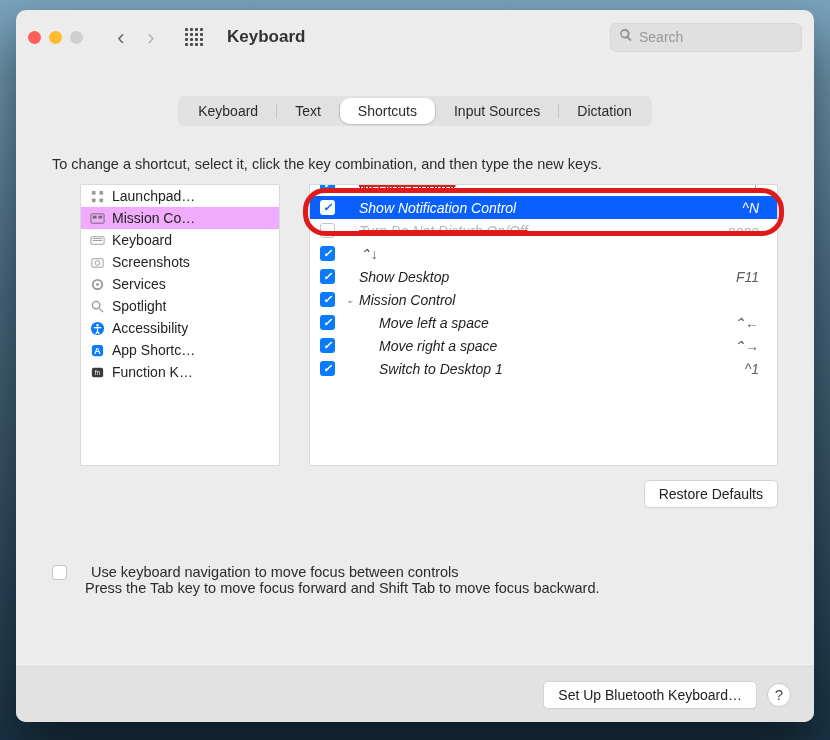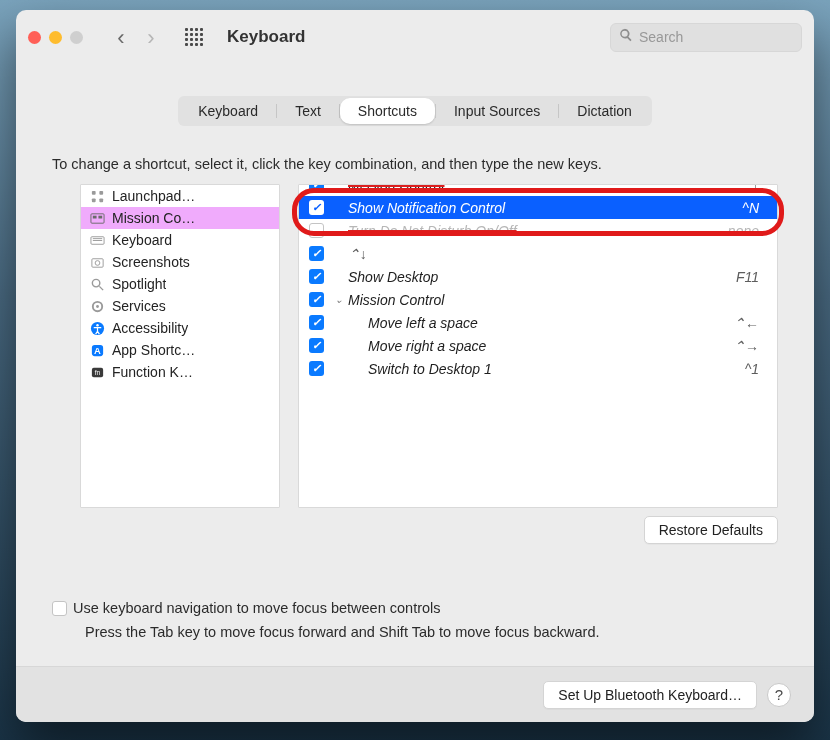--- a/index.html
+++ b/index.html
@@ -77,21 +77,21 @@
   }
   .tab-seg .sep { width: 1px; background: #c6c6c6; margin: 6px 0; }
   .tab-seg button.active {
     background: #fff;
     box-shadow: 0 1px 2px rgba(0,0,0,0.15);
     border-radius: 10px;
   }
 
   .instruction { font-size: 14.5px; color: #2b2b2b; margin: 30px 0 12px; }
 
-  .panels { display: flex; gap: 18px; height: 324px; padding-left: 28px; }
+  .panels { display: flex; gap: 29px; height: 282px; padding-left: 28px; }
   .sidebar, .main-list {
     background: #fff;
     border: 1px solid #d9d9d9;
     border-radius: 1px;
   }
   .sidebar { width: 200px; overflow: hidden; }
   .side-row { height: 22px; display: flex; align-items: center; gap: 7px; padding: 0 8px; font-size: 14px; }
   .side-row.selected { background: #f0abfc; }
   .side-row .side-icon { width: 16px; height: 16px; display: flex; align-items: center; justify-content: center; }
   .side-row .side-icon svg { width: 15px; height: 15px; }
@@ -126,30 +126,30 @@
   .ml-row.faded .ml-label, .ml-row.faded .ml-key { color: #b7b7b7; }
   .hl {
     position: absolute;
     left: -6px; right: -6px;
     border: 5px solid #e01a1a;
     border-radius: 22px;
     pointer-events: none;
     z-index: 5;
   }
 
-  .restore-row { margin-top: 8px; display: flex; justify-content: flex-end; }
+  .restore-row { margin-top: 14px; display: flex; justify-content: flex-end; }
   .btn {
     background: #fff; border: 1px solid #d4d4d4; border-radius: 5px;
     padding: 5px 14px; font-size: 14px; color: #222;
     box-shadow: 0 1px 1px rgba(0,0,0,0.03);
     cursor: pointer;
   }
 
   .kbnav { margin-top: 56px; font-size: 14.5px; color: #2b2b2b; }
-  .kbnav .row1 { display: flex; align-items: center; gap: 6px; margin-bottom: 8px; }
+  .kbnav .row1 { display: flex; align-items: center; gap: 24px; margin-bottom: 0; }
   .chk { width: 15px; height: 15px; border: 1px solid #c4c4c4; border-radius: 3px; background: #fff; }
   .sub { margin-left: 33px; }
 
   .footer {
     height: 56px;
     background: #e2e2e2;
     border-top: 1px solid #d7d7d7;
     display: flex; align-items: center; justify-content: flex-end;
     gap: 10px; padding: 0 23px;
   }
@@ -259,34 +259,34 @@
               <svg viewBox="0 0 16 16">
                 <rect x="2" y="4" width="12" height="9" rx="1" fill="none" stroke="#9a9a9a"></rect>
                 <circle cx="8" cy="8.5" r="2.5" fill="none" stroke="#9a9a9a"></circle>
               </svg>
             </span>
             <span class="side-label">Screenshots</span>
           </div>
           <div class="side-row">
             <span class="side-icon">
               <svg viewBox="0 0 16 16">
+                <circle cx="8" cy="8" r="5" fill="none" stroke="#9a9a9a" stroke-width="2"></circle>
+                <circle cx="8" cy="8" r="1.5" fill="#9a9a9a"></circle>
+              </svg>
+            </span>
+            <span class="side-label">Services</span>
+          </div>
+          <div class="side-row">
+            <span class="side-icon">
+              <svg viewBox="0 0 16 16">
                 <circle cx="6.5" cy="6.5" r="4" fill="none" stroke="#9a9a9a" stroke-width="1.5"></circle>
                 <line x1="10" y1="10" x2="14" y2="14" stroke="#9a9a9a" stroke-width="1.5"></line>
               </svg>
             </span>
             <span class="side-label">Spotlight</span>
-          </div>
-          <div class="side-row">
-            <span class="side-icon">
-              <svg viewBox="0 0 16 16">
-                <circle cx="8" cy="8" r="5" fill="none" stroke="#9a9a9a" stroke-width="2"></circle>
-                <circle cx="8" cy="8" r="1.5" fill="#9a9a9a"></circle>
-              </svg>
-            </span>
-            <span class="side-label">Services</span>
           </div>
           <div class="side-row">
             <span class="side-icon">
               <svg viewBox="0 0 16 16">
                 <circle cx="8" cy="8" r="7" fill="#0a7aff"></circle>
                 <circle cx="8" cy="4.5" r="1.3" fill="#fff"></circle>
                 <path d="M4 7h8M8 7v4l-2 3M8 11l2 3" stroke="#fff" stroke-width="1.3" fill="none"></path>
               </svg>
             </span>
             <span class="side-label">Accessibility</span>

